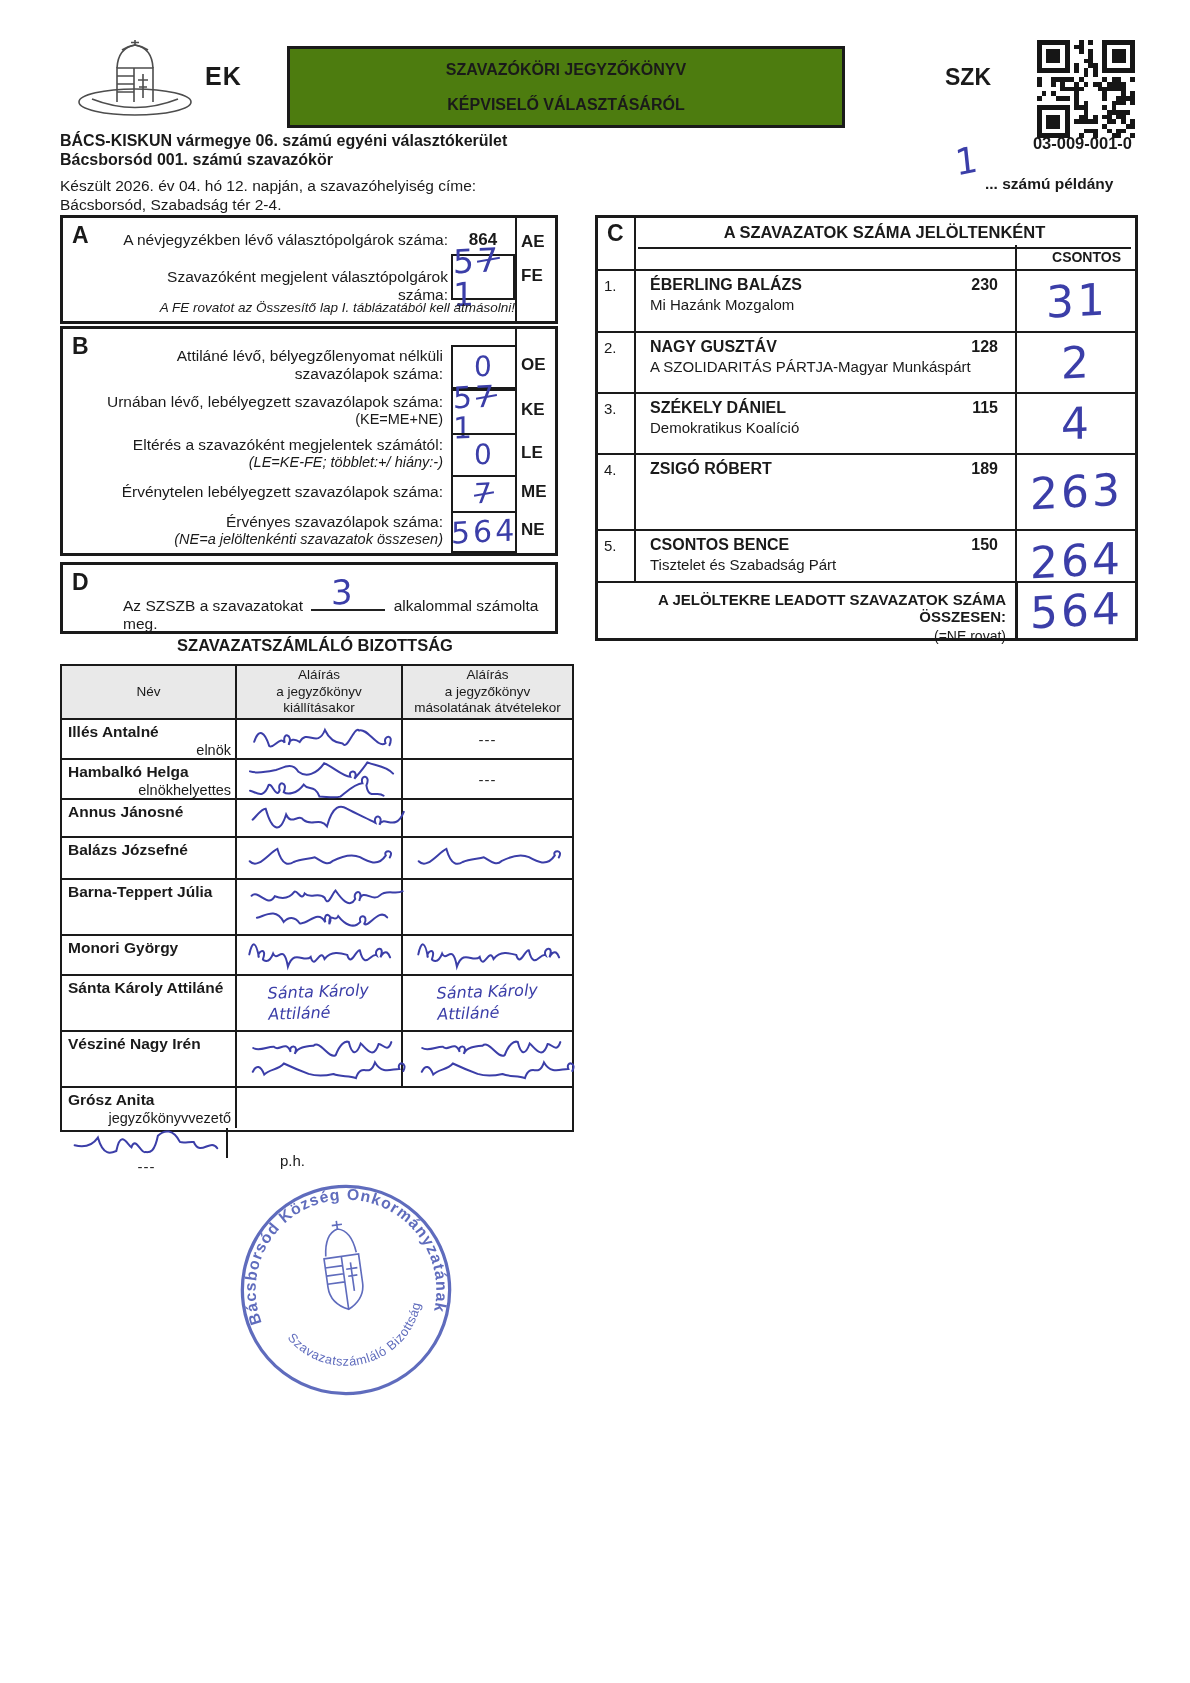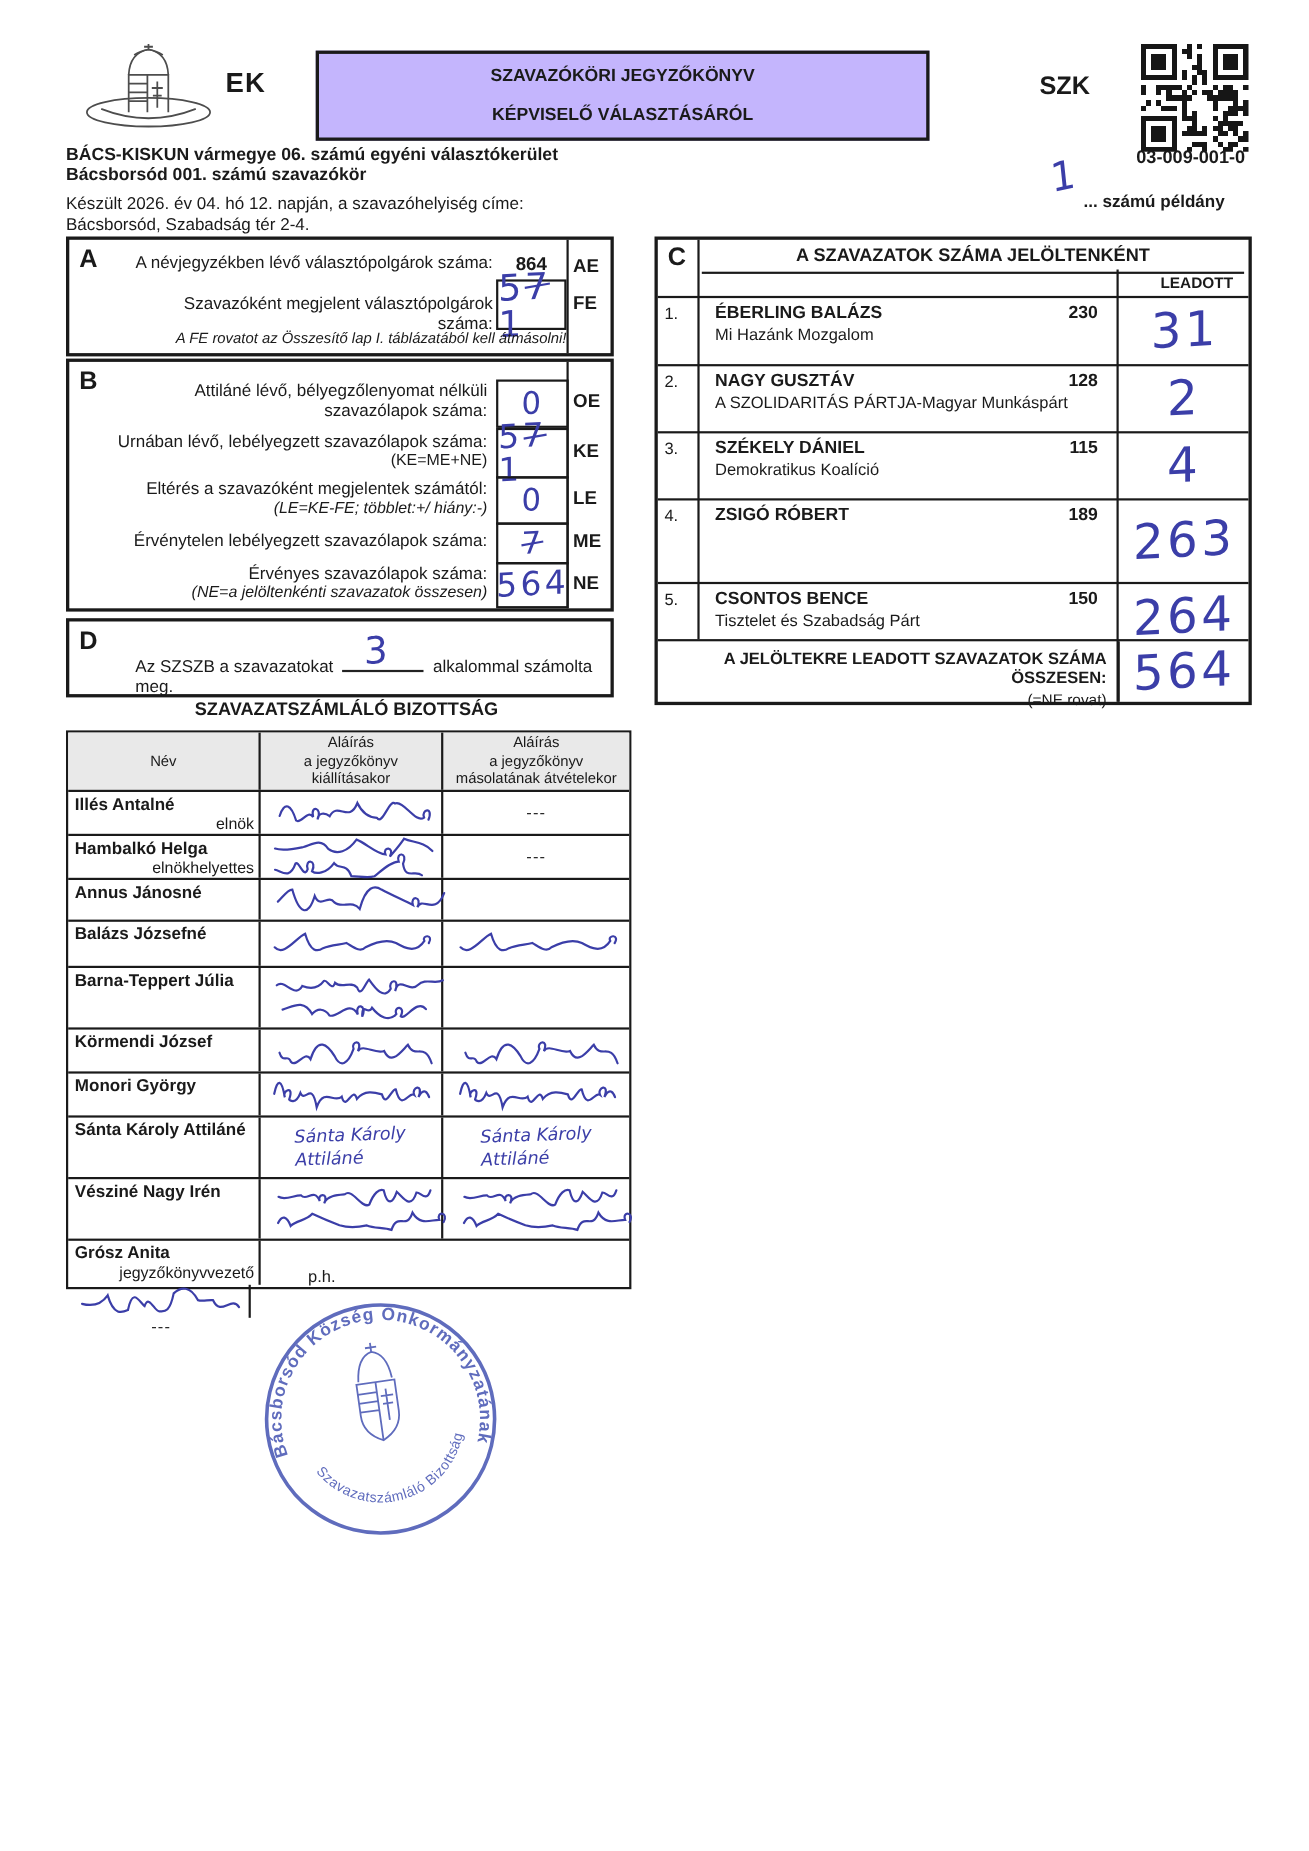--- a/index.html
+++ b/index.html
@@ -4,21 +4,21 @@
 <style>
   html,body{margin:0;padding:0;background:#888;}
   .page{position:relative;width:1190px;height:1683px;margin:0 auto;background:#ffffff;
         font-family:"Liberation Sans",sans-serif;color:#1a1a1a;overflow:hidden;}
   .abs{position:absolute;}
   .prewrap{white-space:pre-line;}
 
   
   .arms-svg{left:70px;top:38px;}
   .ek{left:205px;top:62px;font-size:25px;font-weight:bold;letter-spacing:1px;}
-  .title-box{left:287px;top:46px;width:552px;height:70px;background:#c4b5fd;border:3px solid #1a1a1a;
+  .title-box{left:287px;top:46px;width:552px;height:70px;background:#4d7c0f;border:3px solid #1a1a1a;
              display:flex;flex-direction:column;justify-content:space-around;text-align:center;
              font-weight:bold;font-size:16px;padding:3px 0;}
   .szk{left:945px;top:64px;font-size:23px;font-weight:bold;}
   .qr{left:1037px;top:40px;}
   .dline1{left:60px;top:132px;font-size:16px;font-weight:bold;}
   .dline2{left:60px;top:151px;font-size:16px;font-weight:bold;}
   .okv-code{top:134px;right:58px;font-size:16.5px;font-weight:bold;}
   .made1{left:60px;top:177px;font-size:15.5px;}
   .made2{left:60px;top:196px;font-size:15.5px;}
   .copy-hw{left:955px;top:143px;}
@@ -424,21 +424,21 @@
       </div>
       <div class="code-lbl" style="top: 182px; line-height: 38px;">NE</div>
     </div>
     </div>
 
   <div class="abs secbox box-c">
     <div class="c-inner">
       <div class="c-header">
         <div class="sec-letter" style="top:2px;">C</div>
         <div class="c-title">A SZAVAZATOK SZÁMA JELÖLTENKÉNT</div>
-        <div class="c-szv">LEADOTT</div>
+        <div class="c-szv">CSONTOS</div>
       </div>
       <div class="c-rows" id="c-rows">
           <div class="c-row" style="height: 60px;">
       <div class="c-num">1.</div>
       <div class="c-main">
         <div class="c-line1">
           <span class="c-name">ÉBERLING BALÁZS</span>
           <span class="c-count">230</span>
         </div>
         <div class="c-party prewrap">Mi Hazánk Mozgalom</div>
@@ -596,36 +596,20 @@
         <span class="nm">Barna-Teppert Júlia</span>
         <span class="rl"></span>
       </div>
       <div class="cc2 sigcell">
             <svg width="148" height="44" class="sig-svg">
               <path d="M6.6,10.7 C13.6,4.2 22.8,23.6 29.8,11.3 C35.7,13.6 43.6,14.6 49.5,6.7 C52.6,4.9 56.6,17.1 59.6,8.5 C65.6,14.3 73.7,6.3 79.7,12.7 C83.0,23.0 87.3,8.1 90.5,5.5 C96.4,13.9 104.3,24.1 110.2,13.9 c-3,-8.0 9,-10.9 4,2 C117.6,1.8 127.5,18.1 134.9,10.4 C141.7,3.9 150.8,10.1 157.6,6.2" fill="none" stroke="#3b3ea8" stroke-width="2" stroke-linecap="round"></path>
               <path d="M11.9,32.8 C19.9,31.0 30.6,22.0 38.7,36.9 C43.5,31.5 49.8,31.3 54.6,38.2 C62.3,40.8 72.6,23.2 80.3,37.2 c-3,-10.9 9,-9.1 4,2 C84.2,24.9 89.4,38.8 93.2,31.1 C99.9,39.5 108.7,44.5 115.3,36.8 c-3,-7.6 9,-7.7 4,2 C123.4,43.2 134.1,22.3 142.2,32.4" fill="none" stroke="#3b3ea8" stroke-width="2" stroke-linecap="round"></path>
             </svg>
           </div>
       <div class="cc3 sigcell"></div>
-    </div>
-        <div class="comm-row" style="height: 38px;">
-      <div class="cc1 comm-name">
-        <span class="nm">Körmendi József</span>
-        <span class="rl"></span>
-      </div>
-      <div class="cc2 sigcell">
-            <svg width="148" height="30" class="sig-svg">
-              <path d="M9.1,17.0 C12.3,27.4 16.5,17.5 19.6,25.5 C24.9,30.8 32.0,14.2 37.3,22.8 C43.9,1.9 52.6,9.6 59.2,20.1 C64.3,30.8 71.2,28.1 76.4,13.6 c-3,-7.0 9,-9.5 4,2 C84.7,8.3 95.8,18.7 104.2,15.4 C110.7,29.1 119.3,16.3 125.8,9.8 C132.3,23.5 140.9,6.7 147.4,26.6" fill="none" stroke="#3b3ea8" stroke-width="2" stroke-linecap="round"></path>
-            </svg>
-          </div>
-      <div class="cc3 sigcell">
-            <svg width="148" height="30" class="sig-svg">
-              <path d="M9.1,17.0 C12.3,27.4 16.5,17.5 19.6,25.5 C24.9,30.8 32.0,14.2 37.3,22.8 C43.9,1.9 52.6,9.6 59.2,20.1 C64.3,30.8 71.2,28.1 76.4,13.6 c-3,-7.0 9,-9.5 4,2 C84.7,8.3 95.8,18.7 104.2,15.4 C110.7,29.1 119.3,16.3 125.8,9.8 C132.3,23.5 140.9,6.7 147.4,26.6" fill="none" stroke="#3b3ea8" stroke-width="2" stroke-linecap="round"></path>
-            </svg>
-          </div>
     </div>
         <div class="comm-row" style="height: 38px;">
       <div class="cc1 comm-name">
         <span class="nm">Monori György</span>
         <span class="rl"></span>
       </div>
       <div class="cc2 sigcell">
             <svg width="148" height="30" class="sig-svg">
               <path d="M4.3,14.4 C7.2,0.6 11.0,0.5 13.9,17.4 c-3,-5.4 9,-12.0 4,2 C18.2,20.4 23.8,24.7 28.1,13.6 C32.5,23.3 38.4,1.5 42.9,26.6 C49.7,7.9 58.8,23.7 65.7,17.0 C69.8,31.7 75.3,6.0 79.5,19.0 C86.3,10.6 95.4,12.9 102.2,14.9 C106.0,27.6 111.0,9.4 114.8,10.3 C119.8,31.5 126.5,11.8 131.5,15.3 c-3,-6.9 9,-11.4 4,2 C135.6,16.8 141.0,6.0 145.1,17.4" fill="none" stroke="#3b3ea8" stroke-width="2" stroke-linecap="round"></path>
             </svg>

